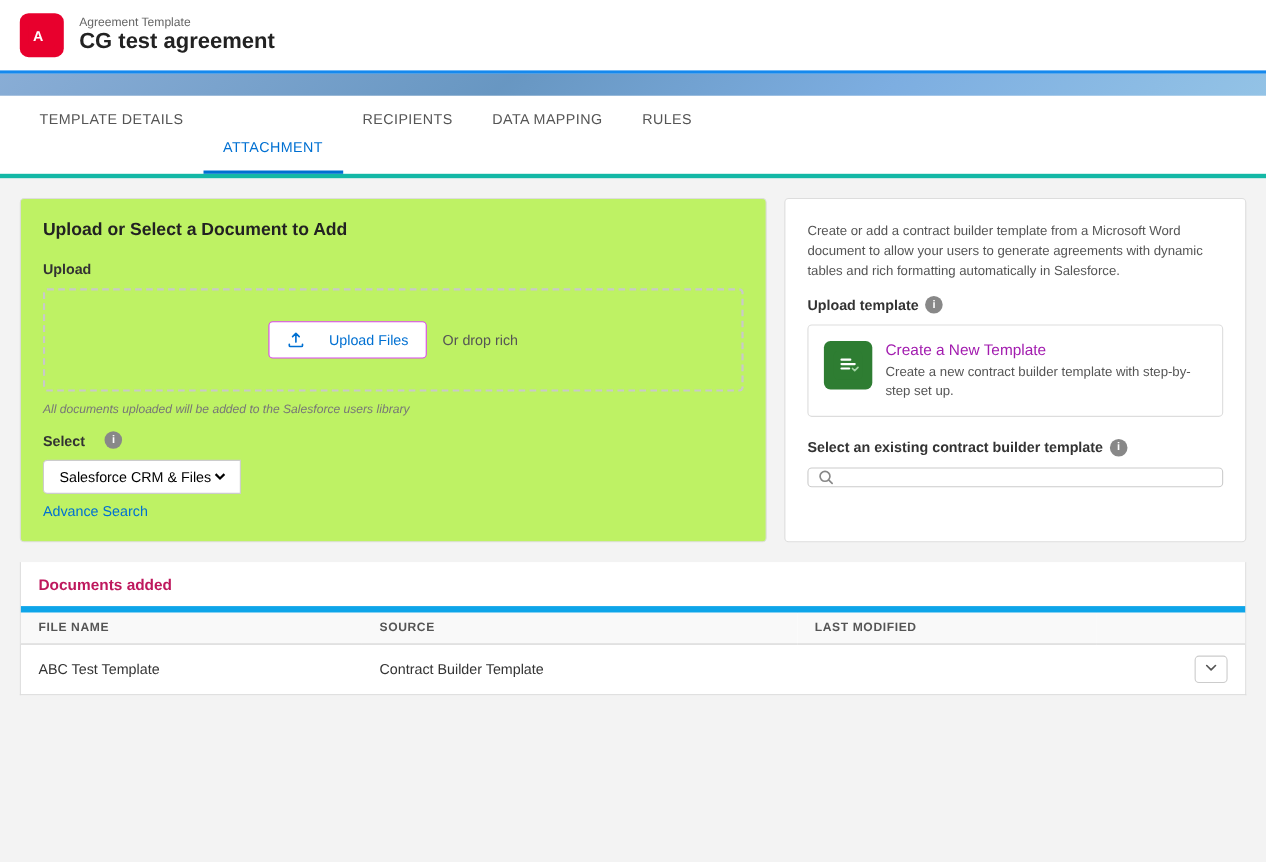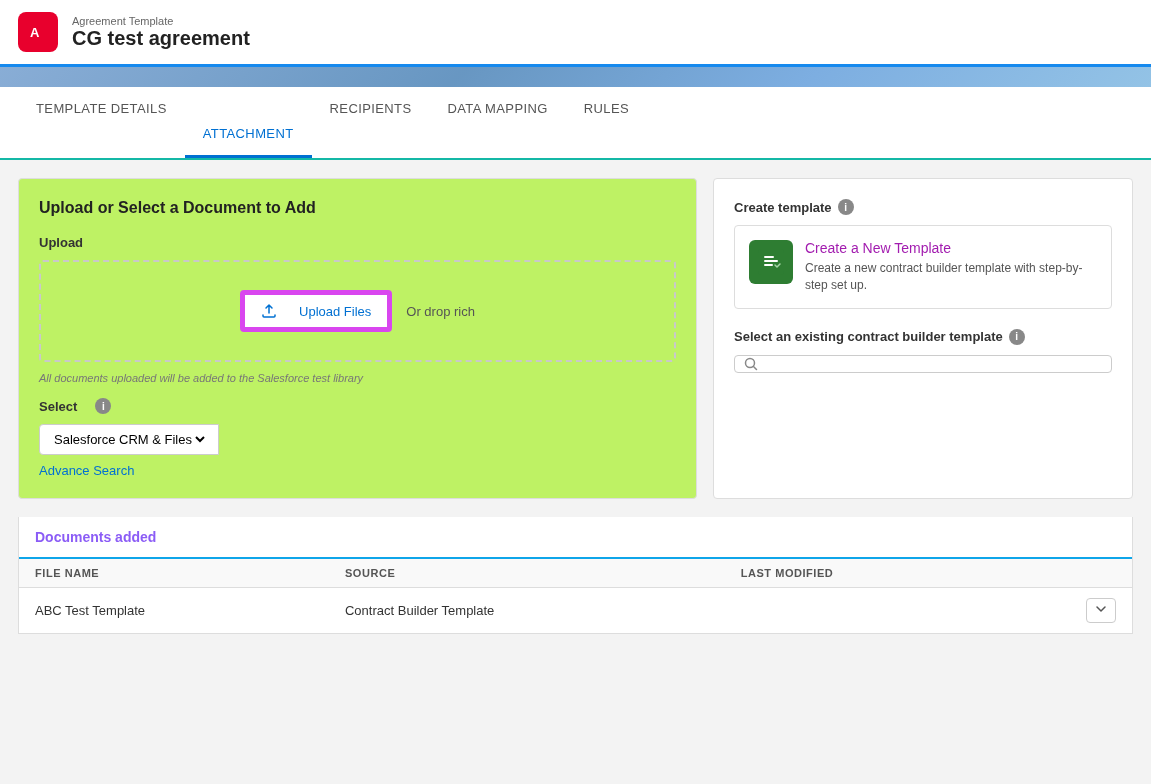--- a/index.html
+++ b/index.html
@@ -31,21 +31,21 @@
       background: linear-gradient(135deg, #5b8fc9 0%, #2c6fad 40%, #4a90d9 70%, #6aaee0 100%);
       opacity: 0.7;
     }
 
     
     .tabs-bar {
       background: #fff;
       display: flex;
       gap: 0;
       padding: 0 18px;
-      border-bottom: 2px solid #14b8a6;
+      border-bottom: 4px solid #14b8a6;
     }
     .tab {
       padding: 14px 18px;
       font-size: 13px;
       font-weight: 500;
       color: #555;
       cursor: pointer;
       border-bottom: 3px solid transparent;
       letter-spacing: 0.03em;
       text-transform: uppercase;
@@ -87,21 +87,21 @@
       border: 2px dashed #c9c9c9;
       border-radius: 4px;
       padding: 28px;
       display: flex;
       align-items: center;
       justify-content: center;
       gap: 14px;
       margin-bottom: 10px;
     }
     .upload-btn {
-      border: 5px solid #d946ef;
+      border: 1px solid #d946ef;
       background: #fff;
       color: #0070d2;
       padding: 8px 16px;
       border-radius: 4px;
       cursor: pointer;
       display: flex;
       align-items: center;
       gap: 22px;
       font-size: 13px;
     }
@@ -282,22 +282,22 @@
     .docs-section {
       background: #fff;
       border: 1px solid #ddd;
       border-top: none;
       margin: 0 18px 18px;
     }
     .docs-title {
       font-size: 14px;
       font-weight: 600;
       padding: 12px 16px;
-      border-bottom: 2px solid #0ea5e9;
-      color: #8b5cf6;
+      border-bottom: 6px solid #0ea5e9;
+      color: #be185d;
     }
     .docs-table { width: 100%; border-collapse: collapse; }
     .docs-table th {
       text-align: left;
       padding: 8px 16px;
       font-size: 11px;
       font-weight: 700;
       color: #555;
       background: #f9f9f9;
       border-bottom: 1px solid #ddd;
@@ -358,44 +358,45 @@
       <button class="upload-btn">
         <svg width="16" height="16" viewBox="0 0 16 16" fill="none">
           <path d="M8 2L8 10M8 2L5 5M8 2L11 5" stroke="#0070d2" stroke-width="1.5" stroke-linecap="round" stroke-linejoin="round"></path>
           <path d="M2 12v1a1 1 0 001 1h10a1 1 0 001-1v-1" stroke="#0070d2" stroke-width="1.5" stroke-linecap="round"></path>
         </svg>
         <span>Upload Files</span>
       </button>
       <span class="drop-text">Or drop rich</span>
     </div>
 
-    <div class="upload-note">All documents uploaded will be added to the Salesforce test library</div>
+    <div class="upload-note">All documents uploaded will be added to the Salesforce users library</div>
 
     <div class="select-row">
       <span class="select-label">Select</span>
       <span class="info-icon">i</span>
     </div>
 
     <div class="search-row">
       <div class="select-dropdown">
         <select>
           <option>Salesforce CRM &amp; Files</option>
           <option>Local Files</option>
           <option>Google Drive</option>
         </select>
       </div>
     </div>
 
     <a class="advance-search-link">Advance Search</a>
   </div>
 
   <div class="right-panel">
+    <div class="right-panel-desc">Create or add a contract builder template from a Microsoft Word document to allow your users to generate agreements with dynamic tables and rich formatting automatically in Salesforce.</div>
 
     <div class="create-template-label">
-      <span>Create template</span>
+      <span>Upload template</span>
       <span class="info-icon">i</span>
     </div>
 
     <div class="create-template-card">
       <div class="template-card-icon">
         <svg width="26" height="26" viewBox="0 0 26 26" fill="none">
           <rect width="26" height="26" rx="4" fill="#2e7d32"></rect>
           <rect x="6" y="7" width="10" height="2" rx="1" fill="white"></rect>
           <rect x="6" y="11" width="14" height="2" rx="1" fill="white"></rect>
           <rect x="6" y="15" width="9" height="2" rx="1" fill="white"></rect>

